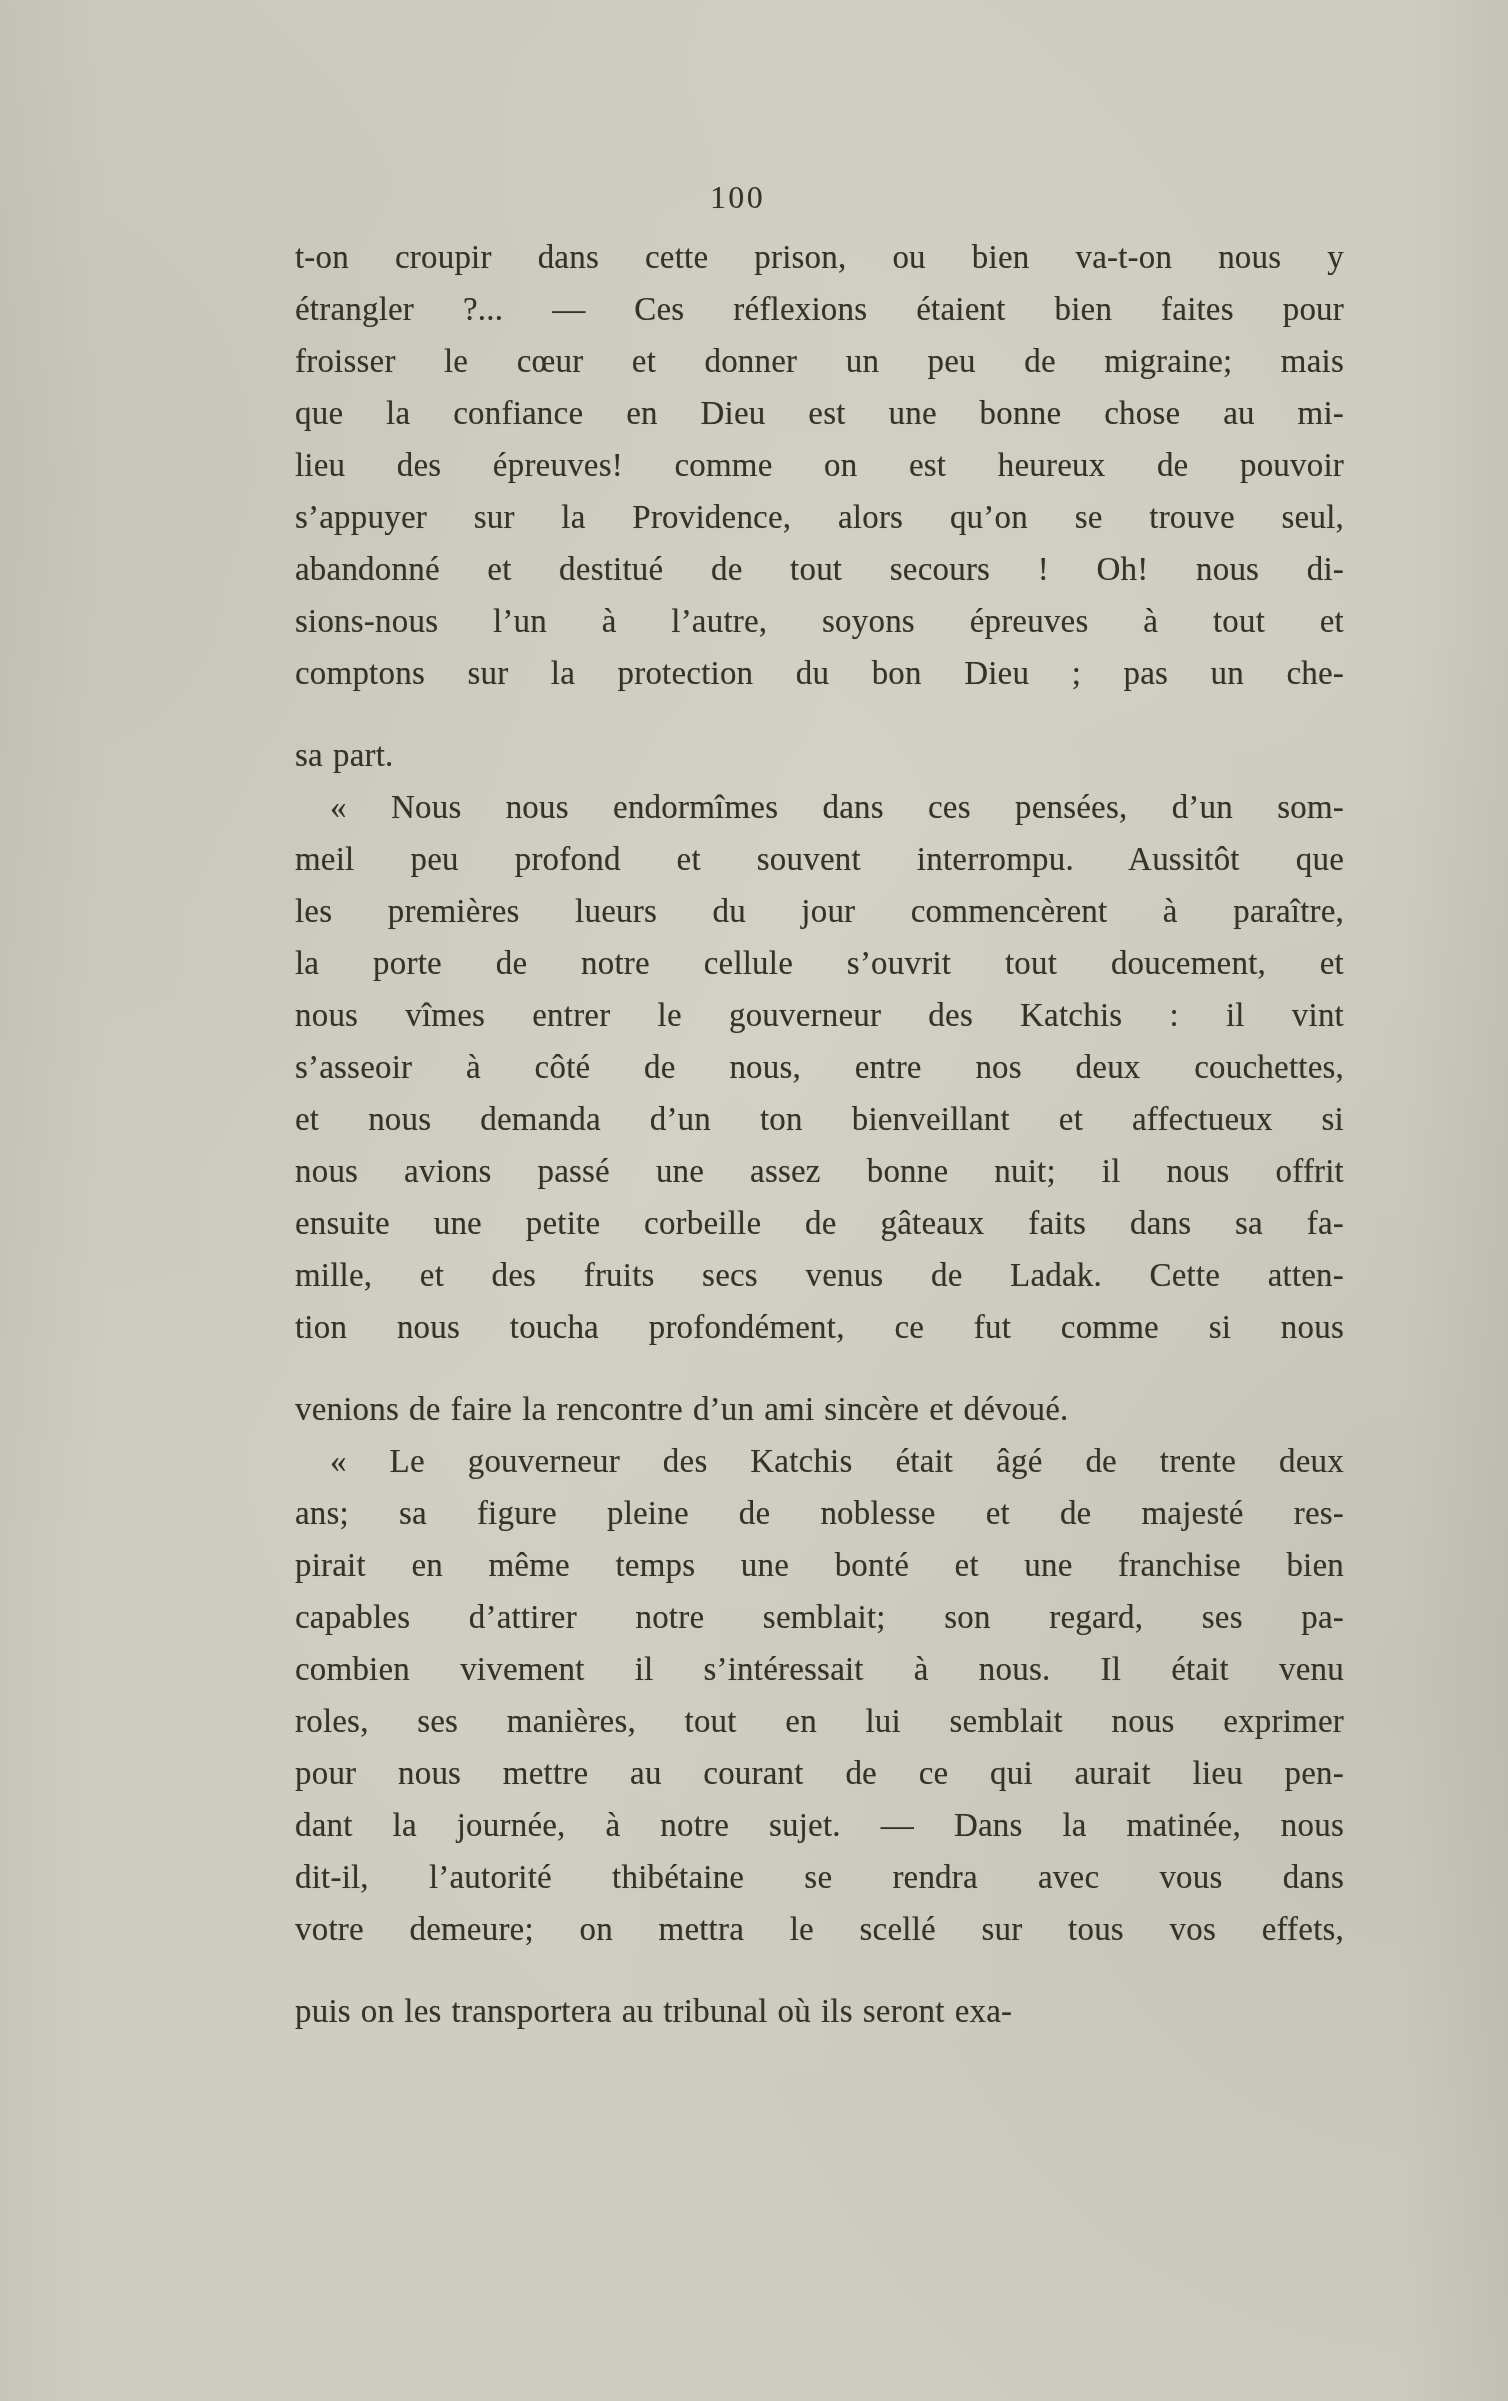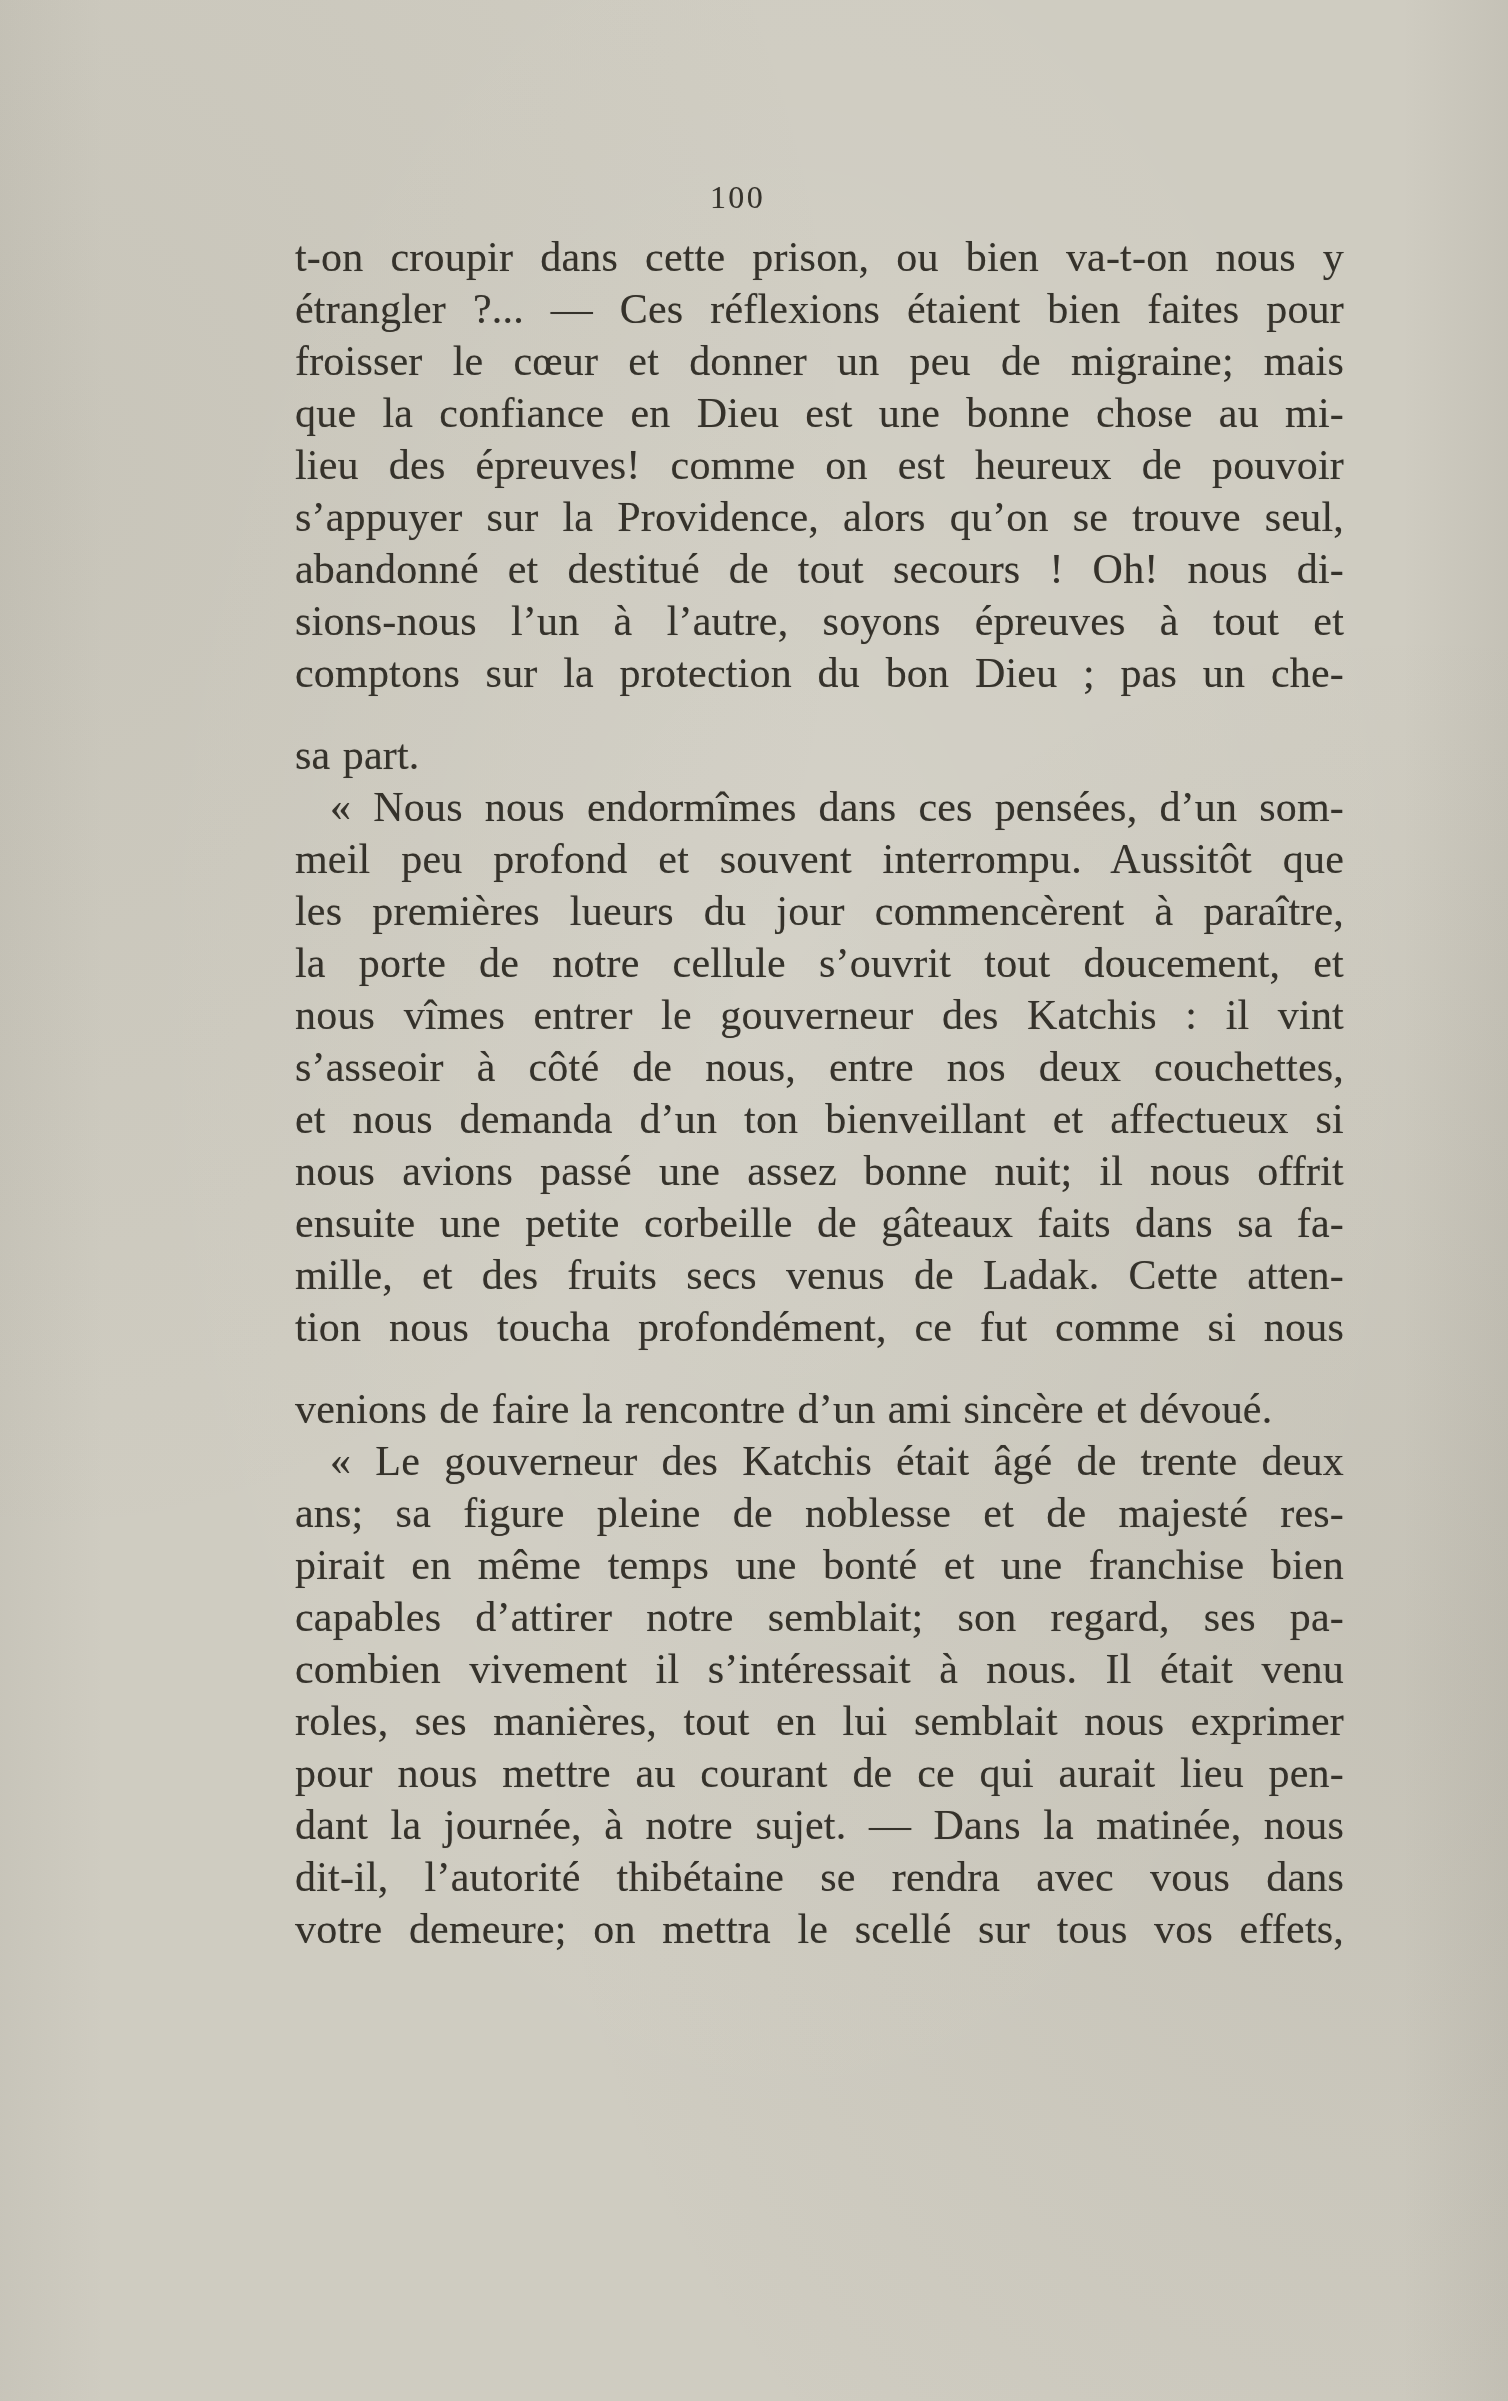--- a/index.html
+++ b/index.html
@@ -34,21 +34,21 @@
     font-size: 32px;
     letter-spacing: 2.4px;
     color: var(--ink, #35322b);
     text-shadow: 0 0 0.8px rgba(53,50,43,0.35);
   }
   .text-block {
     position: absolute;
     top: 231px;
     left: 295px;
     width: 1049px;
-    font-size: 42px;
+    font-size: 33px;
     color: var(--ink, #35322b);
   }
   .paragraph {
     margin: 0;
   }
   .line {
     line-height: 52px;
     text-align: justify;
     text-align-last: justify;
     letter-spacing: 0.2px;
@@ -102,15 +102,16 @@
       <div class="line indent">« Le gouverneur des Katchis était âgé de trente deux</div>
       <div class="line">ans; sa figure pleine de noblesse et de majesté res-</div>
       <div class="line">pirait en même temps une bonté et une franchise bien</div>
       <div class="line">capables d’attirer notre semblait; son regard, ses pa-</div>
       <div class="line">combien vivement il s’intéressait à nous. Il était venu</div>
       <div class="line">roles, ses manières, tout en lui semblait nous exprimer</div>
       <div class="line">pour nous mettre au courant de ce qui aurait lieu pen-</div>
       <div class="line">dant la journée, à notre sujet. — Dans la matinée, nous</div>
       <div class="line">dit-il, l’autorité thibétaine se rendra avec vous dans</div>
       <div class="line">votre demeure; on mettra le scellé sur tous vos effets,</div>
+      <div class="line last">puis on les transportera au tribunal où ils seront exa-</div>
     </div>
   </div>
 
 
 </body></html>

